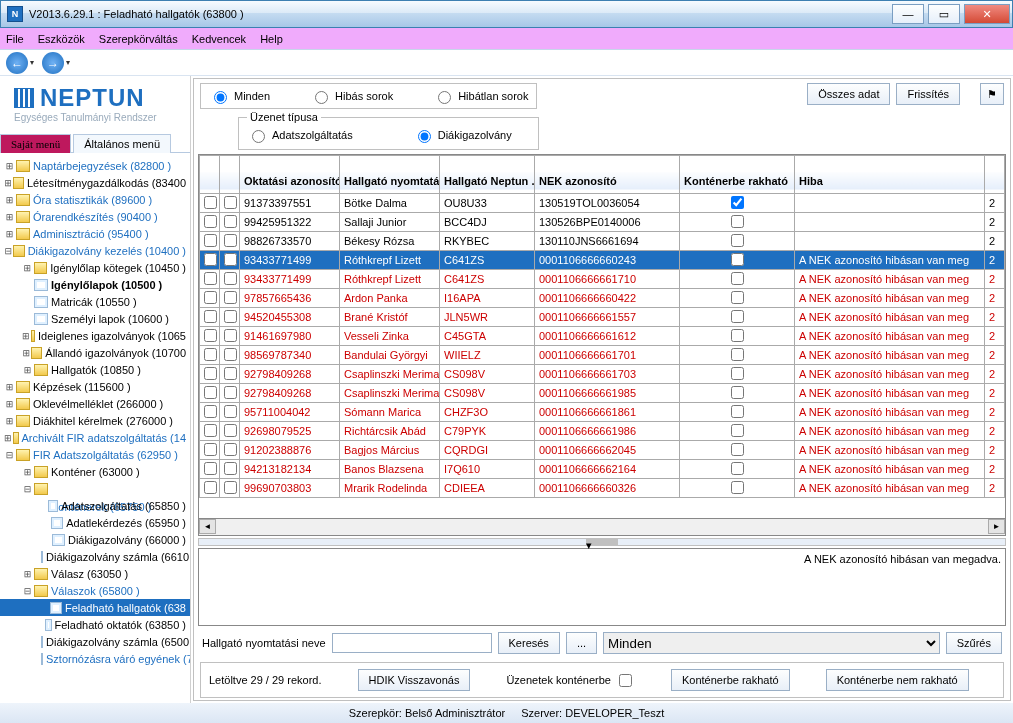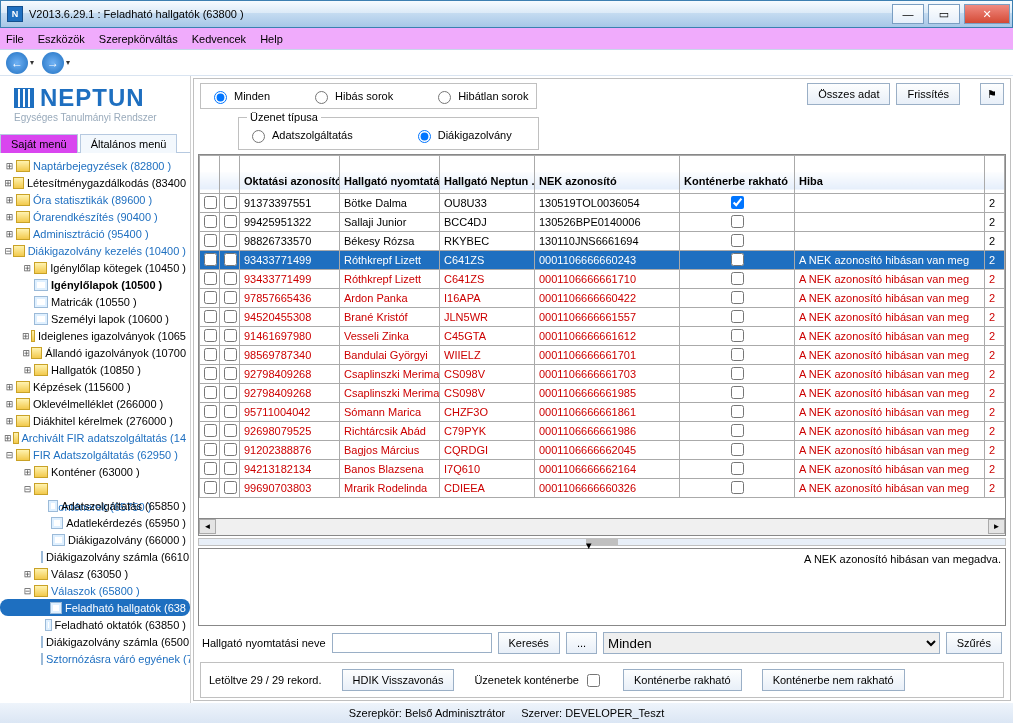--- a/index.html
+++ b/index.html
@@ -25,21 +25,21 @@
 
   
   .main { flex:1; display:flex; overflow:hidden; }
   .leftpanel { width:236px; border-right:1px solid #d0d0d0; display:flex; flex-direction:column; overflow:hidden; }
   .logo { padding:8px 6px 4px 14px; }
   .logo .brand { font-size:24px; font-weight:bold; color:#1e6fc0; letter-spacing:1px; display:flex; align-items:center; }
   .logo .ico { width:20px; height:20px; background:repeating-linear-gradient(90deg,#1e6fc0 0 3px,#fff 3px 5px); margin-right:6px; border:1px solid #1e6fc0; }
   .logo .tag { font-size:10px; color:#99aabb; }
   .tabs { display:flex; border-bottom:1px solid #b6c9e0; margin-top:6px; }
   .tab { padding:3px 10px; border:1px solid #b6c9e0; border-bottom:none; margin-right:2px; background:#f3f8fd; font-size:11px; position:relative; top:1px; }
-  .tab.active { background:#d946ef; }
+  .tab.active { background:#be185d;font-family:Liberation Serif, serif; }
   .tree { flex:1; overflow:auto; padding:4px 0; white-space:nowrap; }
   .ti { display:flex; align-items:center; height:17px; padding-right:4px; cursor:default; }
   .glyph { width:11px; text-align:center; font-size:9px; color:#555; display:inline-block; }
   .ico16 { width:14px; height:12px; display:inline-block; margin:0 3px 0 1px; }
   .folder { background:linear-gradient(#fff3b0,#f2c94c); border:1px solid #c9a227; }
   .page   { background:#fff; border:1px solid #9bbad8; box-shadow:inset 0 0 0 2px #dff0ff; }
   .ti .lbl { color:#000; }
   .ti.sel { background:#1e6fc0; color:#fff; }
   .ti.sel .lbl, .ti.sel a { color:#fff; }
   .ti.bold .lbl { font-weight:bold; }
@@ -75,21 +75,21 @@
   .hscroll .l { left:0; } .hscroll .r { right:0; }
   .splitbar { height:8px; background:#e8eff8; border:1px solid #c0c0c0; margin:2px 4px; position:relative; display:flex; justify-content:center; }
   .splitbar .grip { width:32px; height:6px; background:#c0c0c0; }
 
   .msgarea { height:78px; border:1px solid #888; margin:0 4px; padding:4px; font-size:11px; overflow:auto;text-align:right; }
 
   .searchrow { display:flex; align-items:center; gap:6px; padding:6px 8px; }
   .searchrow input[type=text] { border:1px solid #9aafc6; height:20px; padding:1px 4px; }
   .searchrow select { flex:1; height:22px; border:1px solid #9aafc6; }
 
-  .bottomgrp { border:1px solid #c0c0c0; margin:2px 6px 2px 6px; padding:6px 8px; display:flex; align-items:center; gap:20px; }
+  .bottomgrp { border:1px solid #c0c0c0; margin:2px 6px 2px 6px; padding:6px 8px; display:flex; align-items:center; gap:36px; }
 
   .statusbar { height:20px; background:linear-gradient(#eef4fb,#dbe6f4); display:flex; align-items:center; justify-content:center; font-size:11px; gap:16px; }
 
   label.radiolbl { display:inline-flex; align-items:center; gap:4px; }
 </style>
 </head>
 <body>
 
 <div class="titlebar">
   <span class="icon">N</span>
@@ -254,21 +254,21 @@
         <div class="ti" style="padding-left: 22px;">
           <span class="glyph">⊞</span>
           <span class="ico16 folder"></span>
           <span class="lbl">Válasz (63050  )</span>
         </div>
         <div class="ti" style="padding-left: 22px;">
           <span class="glyph">⊟</span>
           <span class="ico16 folder"></span>
           <span class="lbl" style="color: rgb(30, 111, 192);">Válaszok (65800  )</span>
         </div>
-        <div class="ti sel" style="padding-left: 40px; border-radius: 8px;">
+        <div class="ti sel" style="padding-left: 40px;">
           <span class="glyph"></span>
           <span class="ico16 page"></span>
           <span class="lbl">Feladható hallgatók (638</span>
         </div>
         <div class="ti" style="padding-left: 40px;">
           <span class="glyph"></span>
           <span class="ico16 page"></span>
           <span class="lbl">Feladható oktatók (63850  )</span>
         </div>
         <div class="ti" style="padding-left: 40px;">

